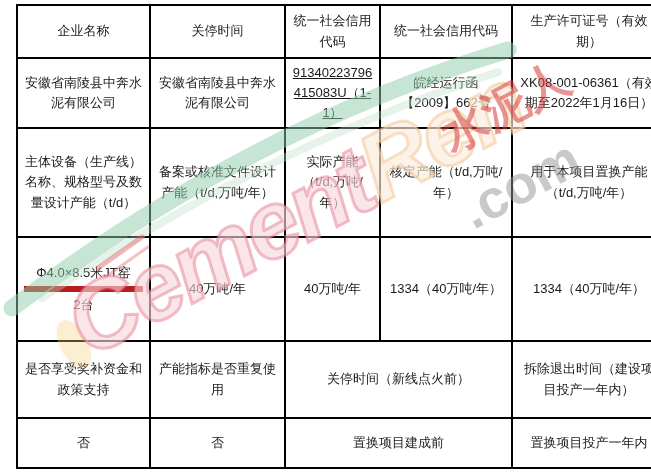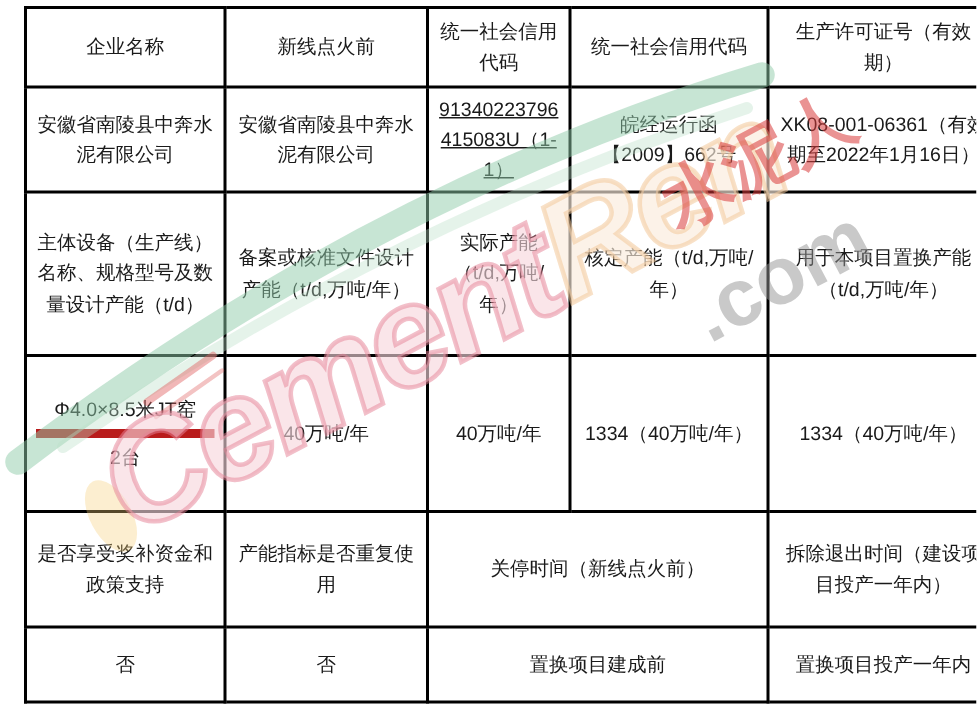--- a/index.html
+++ b/index.html
@@ -36,21 +36,21 @@
     <colgroup>
       <col style="width:133px">
         <col style="width:135px">
         <col style="width:95px">
       <col style="width:132px">
         <col style="width:154px">
     </colgroup>
     <tbody>
         <tr style="height:53px">
       <td>企业名称</td>
-      <td>新线点火前</td>
+      <td>关停时间</td>
       <td>统一社会信用代码</td>
       <td>统一社会信用代码</td>
       <td>生产许可证号（有效期）</td>
     </tr>
     <tr style="height:70px">
       <td>安徽省南陵县中奔水泥有限公司</td>
       <td>安徽省南陵县中奔水泥有限公司</td>
       <td class="code">91340223796415083U（1-1）</td>
       <td>皖经运行函【2009】662号</td>
       <td>XK08-001-06361（有效期至2022年1月16日）</td>

